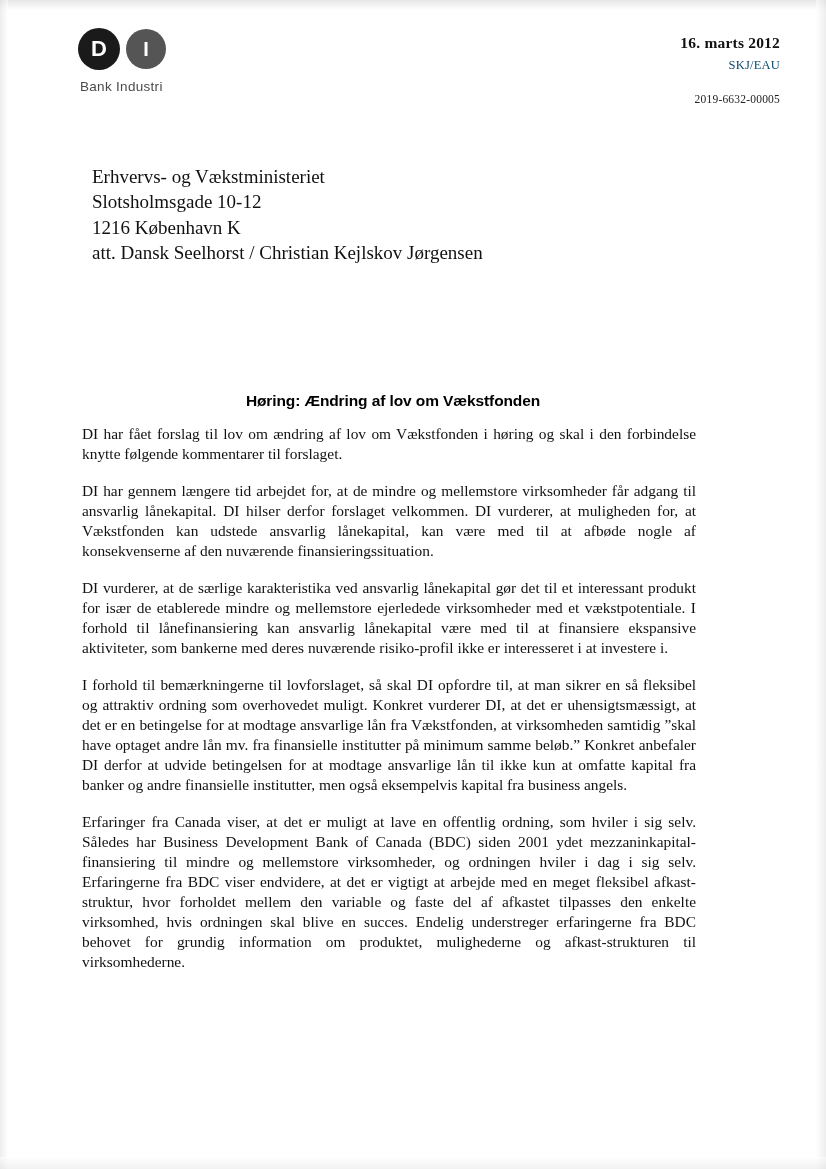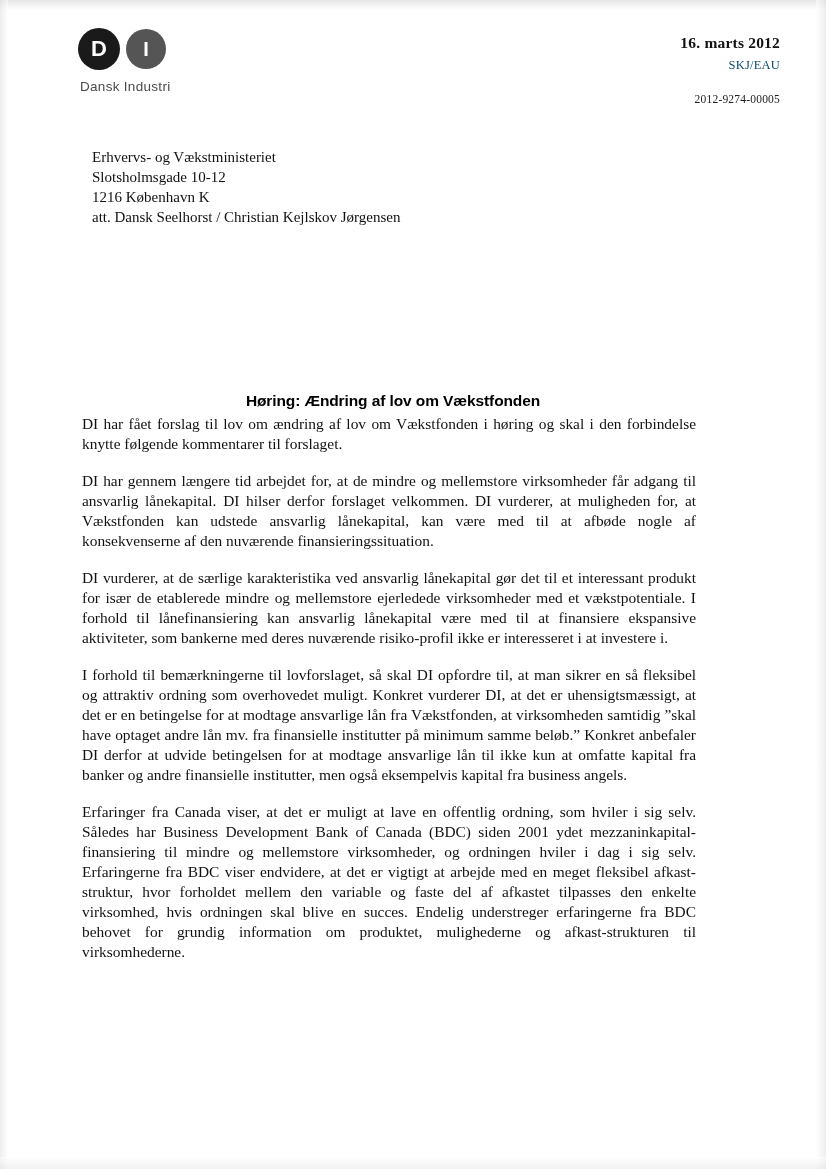--- a/index.html
+++ b/index.html
@@ -116,22 +116,22 @@
     margin-top: 20px;
     font-size: 11.5px;
     color: #222222;
     letter-spacing: .2px;
   }
 
   
   .address {
     position: absolute;
     left: 92px;
-    top: 148px;
-    font-size: 15px;
+    top: 164px;
+    font-size: 19px;
     line-height: 1.33;
     color: #111111;
   }
   .address div { white-space: nowrap; }
 
   
   .letter-body {
     position: absolute;
     left: 82px;
     top: 392px;
@@ -148,44 +148,44 @@
   }
   p.para {
     margin: 0 0 17px 0;
     font-size: 15.4px;
     line-height: 1.30;
     text-align: justify;
     text-justify: inter-word;
     color: #111111;
     hyphens: manual;
   }
-  p.para.first { margin-top: 4px; }
+  p.para.first { margin-top: 14px; }
 </style>
 </head>
 <body>
 
 <div class="page">
 
   <div class="scan-edge-top"></div>
   <div class="scan-edge-left"></div>
   <div class="scan-edge-right"></div>
   <div class="scan-edge-bottom"></div>
 
   <div class="logo-block">
     <div class="logo-marks">
       <div class="logo-circle">D</div>
       <div class="logo-circle second">I</div>
     </div>
-    <div class="logo-caption">Dansk Industri</div>
+    <div class="logo-caption">Bank Industri</div>
   </div>
 
   <div class="header-right">
     <div class="header-date">16. marts 2012</div>
     <div class="header-initials">SKJ/EAU</div>
-    <div class="header-refno">2012-9274-00005</div>
+    <div class="header-refno">2019-6632-00005</div>
   </div>
 
   <div class="address">
     <div>Erhvervs- og Vækstministeriet</div>
     <div>Slotsholmsgade 10-12</div>
     <div>1216 København K</div>
     <div>att. Dansk Seelhorst / Christian Kejlskov Jørgensen</div>
   </div>
 
   <div class="letter-body">

